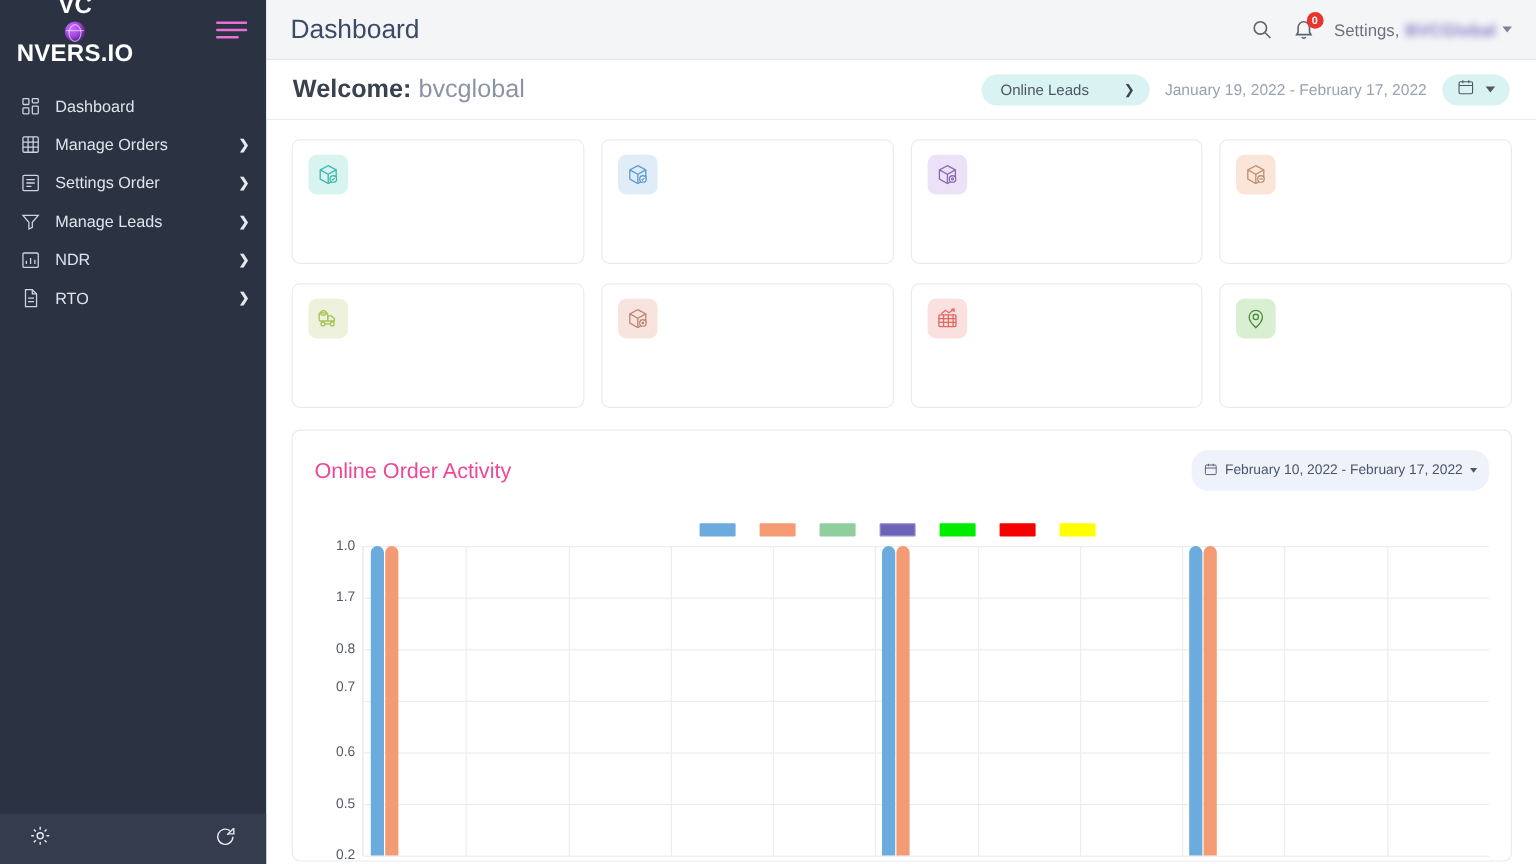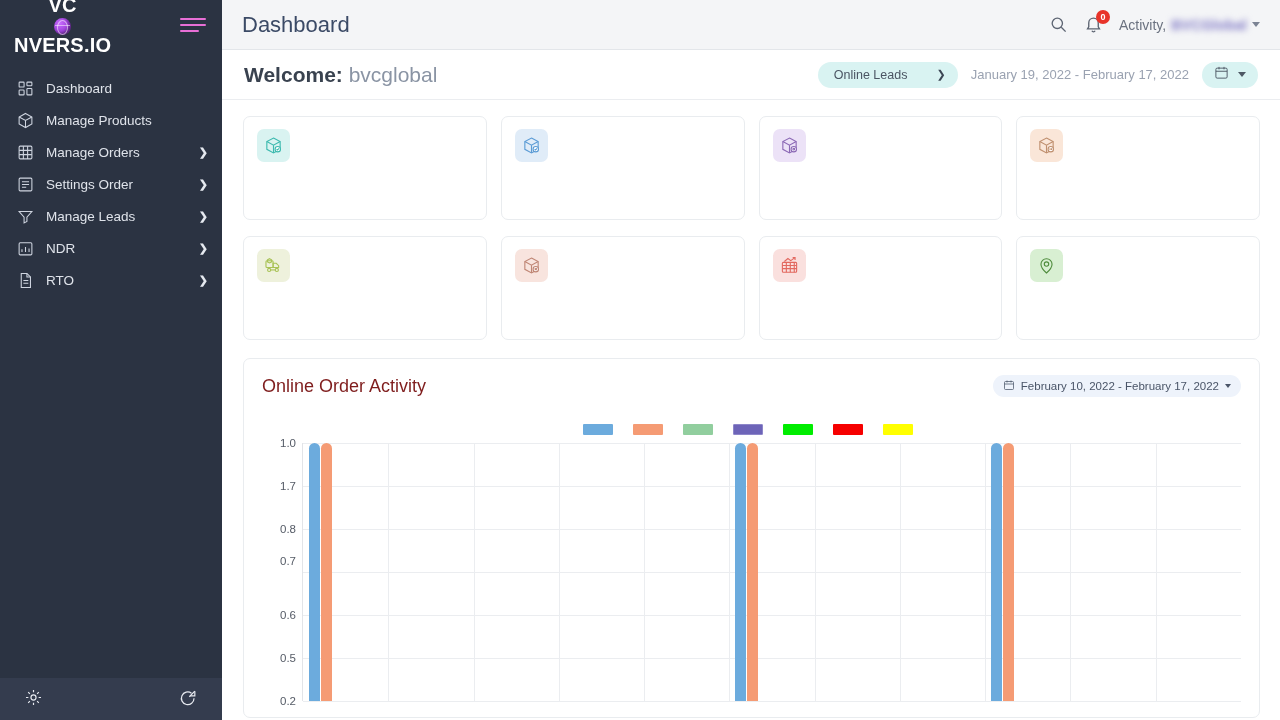--- a/index.html
+++ b/index.html
@@ -133,23 +133,23 @@
   .card-val { font-size:22px; font-weight:300; white-space:nowrap; }
   .card-sub { font-size:11.5px; color:#9aa2b1; line-height:1.3; margin-top:16px; }
   .card-sub.right { text-align:right; }
 
   
   .chart-card {
     margin:18px 20px 0 21px; border:1px solid #e9ecef; border-radius:7px;
     background:#fff; height:360px; padding:16px 18px 0 18px; position:relative;
   }
   .chart-head { display:flex; align-items:center; justify-content:space-between; }
-  .chart-title { font-size:18px; color:#7f1d1d;text-align:center; }
+  .chart-title { font-size:18px; color:#ec4899;text-align:center; }
   .chart-date {
-    background:#eef3fb; border-radius:14px; height:22px; display:flex;
+    background:#eef3fb; border-radius:14px; height:34px; display:flex;
     align-items:center; gap:6px; padding:0 10px; font-size:11.5px; color:#4a5568; cursor:pointer;
   }
   .chart-date svg { width:12px; height:12px; stroke:#4a5568; fill:none; stroke-width:1.5; }
   .chart-date .tri { width:0;height:0;border-left:3.5px solid transparent;border-right:3.5px solid transparent;border-top:4.5px solid #4a5568; }
 
   .legend { display:flex; align-items:center; justify-content:center; gap:13px; margin-top:27px; }
   .leg { display:flex; align-items:center; gap:7px; font-size:11.5px; color:#43484f; cursor:pointer; }
   .sw { width:30px; height:11px; border-radius:1px; }
   .leg.off .leg-t { text-decoration:line-through; }
 
@@ -186,30 +186,20 @@
           <svg viewBox="0 0 24 24">
               <rect x="3" y="3" width="7" height="7" rx="1"></rect>
               <rect x="14" y="3" width="7" height="5" rx="1"></rect>
               <rect x="14" y="12" width="7" height="9" rx="1"></rect>
               <rect x="3" y="14" width="7" height="7" rx="1"></rect>
             </svg>
         </span>
         <span class="nav-label">Dashboard</span>
       </div>
 
-      <div class="nav-item">
-        <span class="nav-ico">
-          <svg viewBox="0 0 24 24">
-              <path d="M12 2 21 7v10l-9 5-9-5V7z"></path>
-              <path d="M3 7l9 5 9-5"></path>
-              <path d="M12 12v10"></path>
-            </svg>
-        </span>
-        <span class="nav-label">Manage Products</span>
-      </div>
 
       <div class="nav-item">
         <span class="nav-ico">
           <svg viewBox="0 0 24 24">
               <rect x="3" y="3" width="18" height="18" rx="1.5"></rect>
               <path d="M3 9h18M3 15h18M9 3v18M15 3v18"></path>
             </svg>
         </span>
         <span class="nav-label">Manage Orders</span>
         <span class="chev">❯</span>
@@ -290,21 +280,21 @@
             </svg>
         </span>
         <span class="ic-btn">
           <svg viewBox="0 0 24 24">
               <path d="M18 15V10a6 6 0 1 0-12 0v5l-1.5 2.5h15z"></path>
               <path d="M10 20a2.2 2.2 0 0 0 4 0"></path>
             </svg>
           <span class="badge">0</span>
         </span>
         <span class="welcome-user">
-          <span>Activity,</span>
+          <span>Settings,</span>
           <span class="user-blur">BVCGlobal</span>
           <span class="caret"></span>
         </span>
       </div>
     </div>
 
     <div class="welcome-bar">
       <div class="welcome-text">
         <b>Welcome:</b>
         <span>bvcglobal</span>

